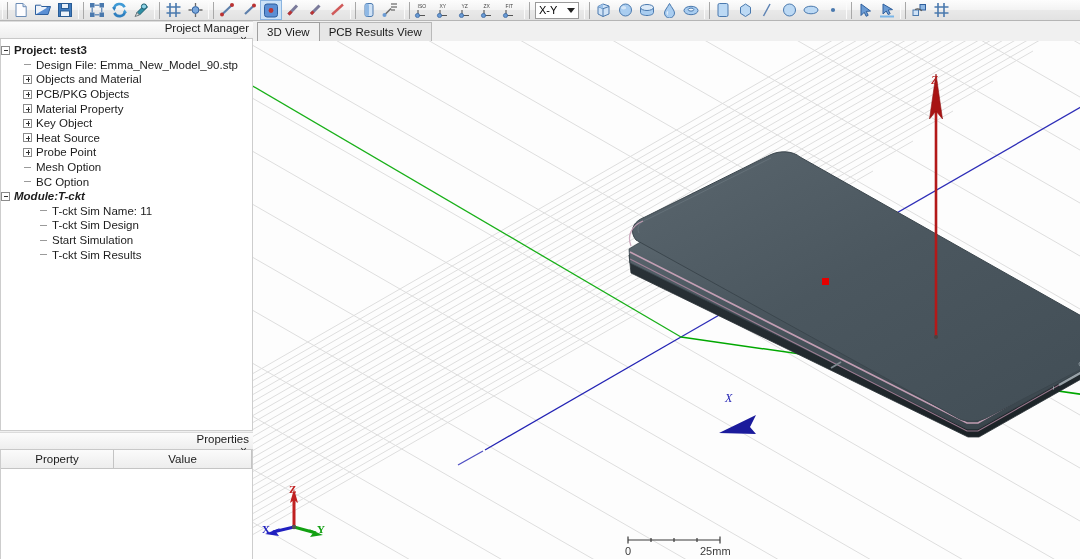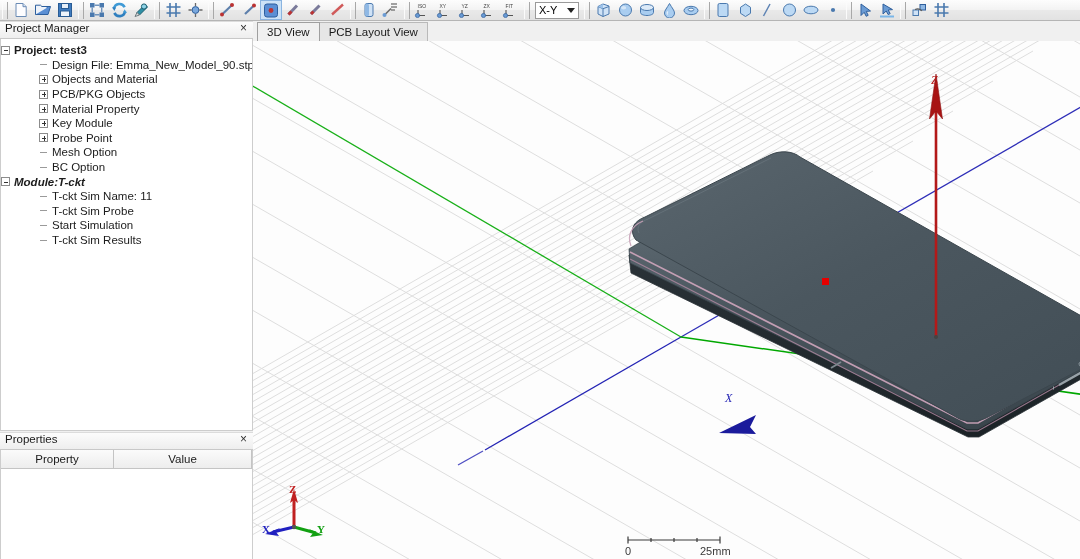--- a/index.html
+++ b/index.html
@@ -53,23 +53,23 @@
   .left-dock {
     position: absolute; top: 21px; left: 0;
     width: 253px; height: 538px;
     background: #f0f0f0;
   }
   .panel-header {
     height: 18px;
     background: linear-gradient(to bottom, #fcfcfc, #eeeeee);
     border-top: 1px solid #dcdcdc;
     border-bottom: 1px solid #c8c8c8;
-    display: flex; align-items: flex-start;
+    display: flex; align-items: flex-end;
     padding: 0 4px 0 5px;
-    font-size: 11.5px; color: #1a1a1a;
+    font-size: 11.5px; color: #1a1a1a; flex-direction: column;
   }
   .panel-header .ttl { flex: 1; }
   .panel-header .xbtn {
     font-size: 12px; color: #333; line-height: 1;
     padding: 0 2px; cursor: default;
   }
   .tree-box {
     position: absolute; top: 18px; left: 0;
     width: 253px; height: 392px;
     background: #fff;
@@ -104,21 +104,21 @@
     position: relative; height: 9px;
   }
   .tnode .dash::before {
     content: ""; position: absolute;
     left: 1px; top: 4px; width: 7px; height: 1px; background: #9a9a9a;
   }
   .tnode .lbl { padding-left: 1px; }
   .tnode.bold .lbl { font-weight: bold; }
   .tnode.ital .lbl { font-weight: bold; font-style: italic; }
   .lvl0 { padding-left: 0; }
-  .lvl1 { padding-left: 38px; text-align: right; }
+  .lvl1 { padding-left: 22px; text-align: right; }
   .lvl2 { padding-left: 38px; }
 
   .props-header { position: absolute; top: 411px; left: 0; width: 253px; }
   .props-body {
     position: absolute; top: 429px; left: 0;
     width: 253px; height: 130px;
     background: #fff; border: 1px solid #cdcdcd; border-top: none;
   }
   .props-cols { display: flex; height: 19px; }
   .pcol {
@@ -486,21 +486,25 @@
         <div class="tnode lvl1">
           <span class="exp plus"></span>
           <span class="lbl">PCB/PKG Objects</span>
         </div>
         <div class="tnode lvl1">
           <span class="exp plus"></span>
           <span class="lbl">Material Property</span>
         </div>
         <div class="tnode lvl1">
           <span class="exp plus"></span>
-          <span class="lbl">Key Module</span>
+          <span class="lbl">Key Object</span>
+        </div>
+        <div class="tnode lvl1">
+          <span class="exp plus"></span>
+          <span class="lbl">Heat Source</span>
         </div>
         <div class="tnode lvl1">
           <span class="exp plus"></span>
           <span class="lbl">Probe Point</span>
         </div>
         <div class="tnode lvl1">
           <span class="dash"></span>
           <span class="lbl">Mesh Option</span>
         </div>
         <div class="tnode lvl1">
@@ -510,21 +514,21 @@
         <div class="tnode lvl0 ital">
           <span class="exp"></span>
           <span class="lbl">Module:T-ckt</span>
         </div>
         <div class="tnode lvl2">
           <span class="dash"></span>
           <span class="lbl">T-ckt Sim Name: 11</span>
         </div>
         <div class="tnode lvl2">
           <span class="dash"></span>
-          <span class="lbl">T-ckt Sim Probe</span>
+          <span class="lbl">T-ckt Sim Design</span>
         </div>
         <div class="tnode lvl2">
           <span class="dash"></span>
           <span class="lbl">Start Simulation</span>
         </div>
         <div class="tnode lvl2">
           <span class="dash"></span>
           <span class="lbl">T-ckt Sim Results</span>
         </div>
       </div>
@@ -537,21 +541,21 @@
     <div class="props-body">
       <div class="props-cols">
         <div class="pcol c1">Property</div>
         <div class="pcol c2">Value</div>
       </div>
     </div>
   </div>
 
   <div class="tabstrip">
     <div class="vtab active">3D View</div>
-    <div class="vtab">PCB Layout View</div>
+    <div class="vtab">PCB Results View</div>
   </div>
 
   <div class="viewport">
 
     <svg class="grid-svg" viewBox="0 0 827 518">
       <defs>
         <clipPath id="vpclip">
             <rect x="0" y="0" width="827" height="518"></rect>
           </clipPath>
       </defs>

